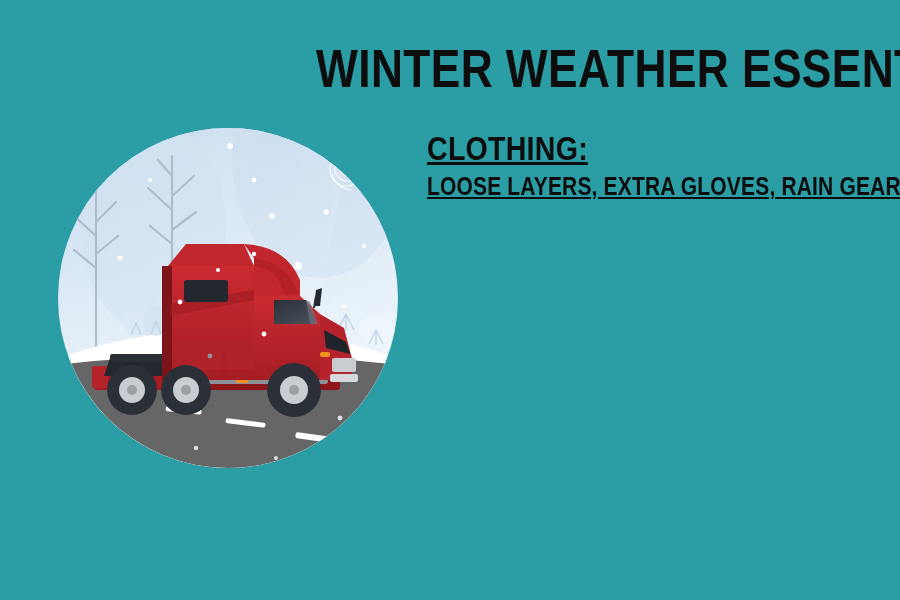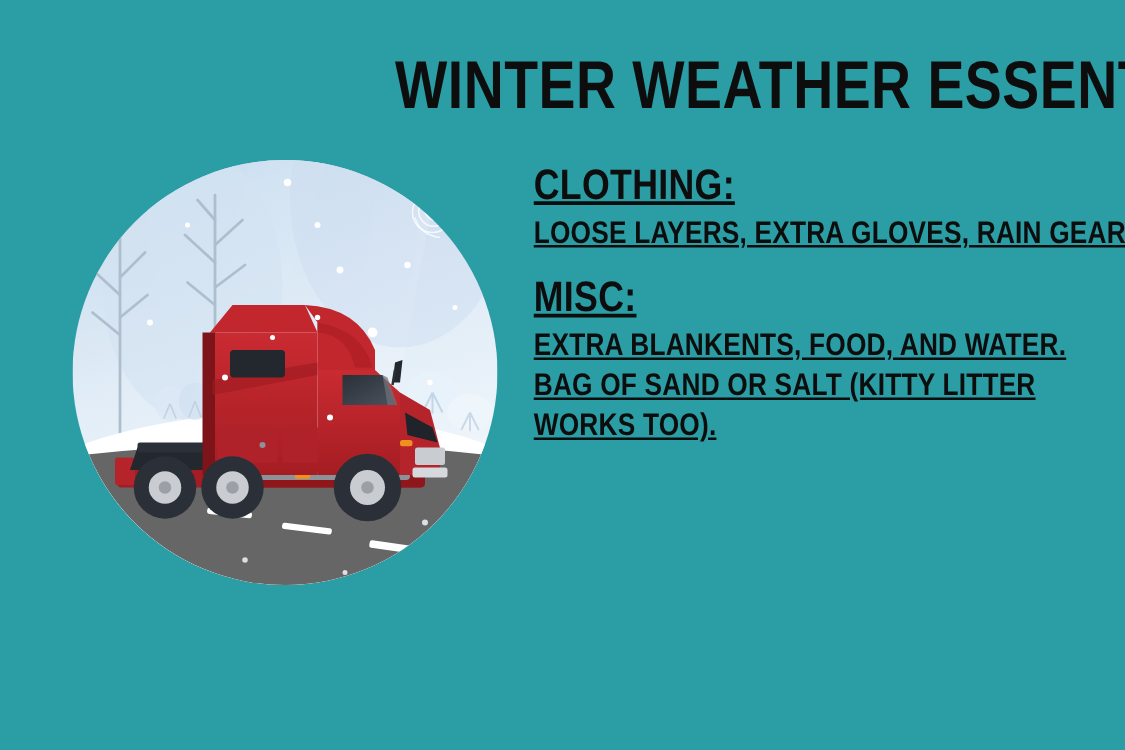--- a/index.html
+++ b/index.html
@@ -277,21 +277,15 @@
   </div>
 
   <div id="text-column">
 
     <div class="section">
       <div class="section-heading">CLOTHING:</div>
       <div class="section-line">LOOSE LAYERS, EXTRA GLOVES, RAIN GEAR.</div>
     </div>
 
 
-    <div class="section">
-      <div class="section-heading">MISC:</div>
-      <div class="section-line">EXTRA BLANKENTS, FOOD, AND WATER.</div>
-      <div class="section-line">BAG OF SAND OR SALT (KITTY LITTER</div>
-      <div class="section-line">WORKS TOO).</div>
-    </div>
 
   </div>
 </div>
 
 </body></html>

